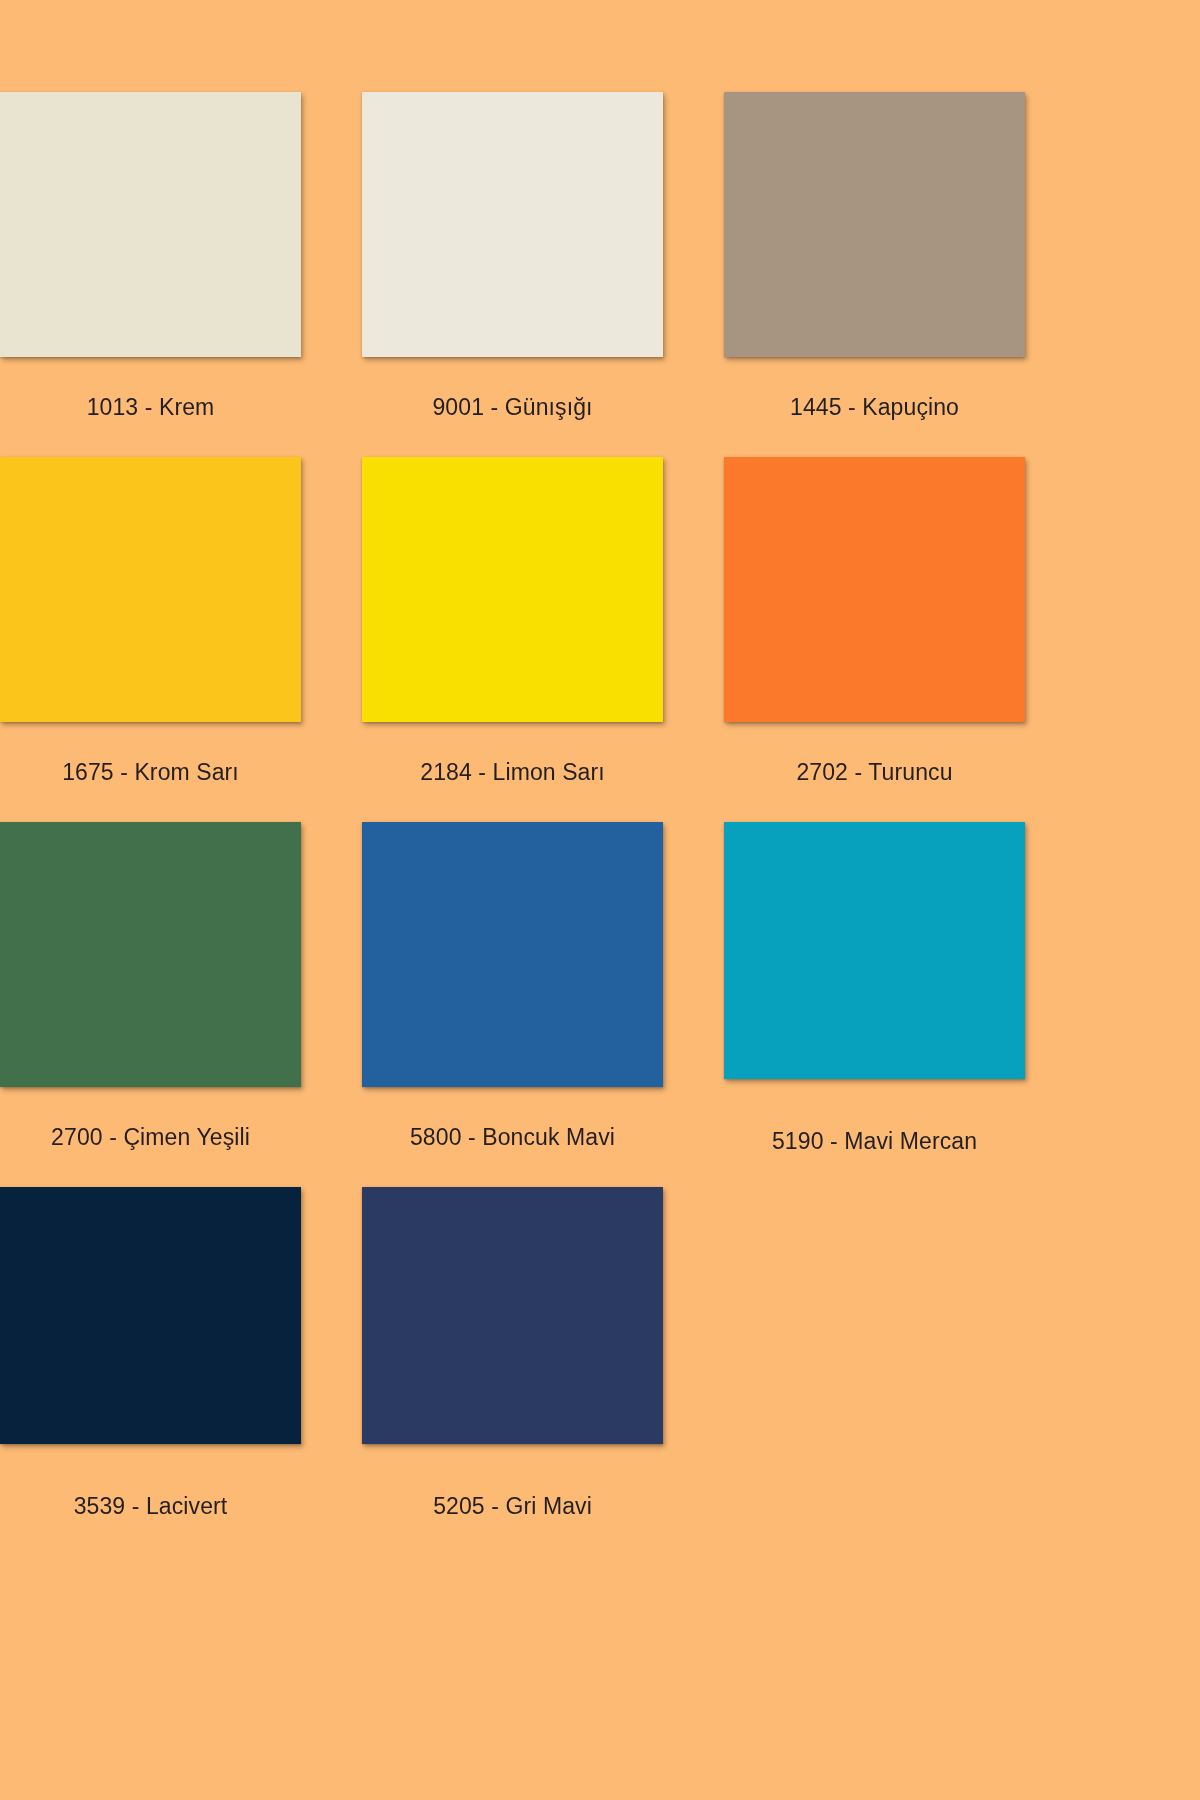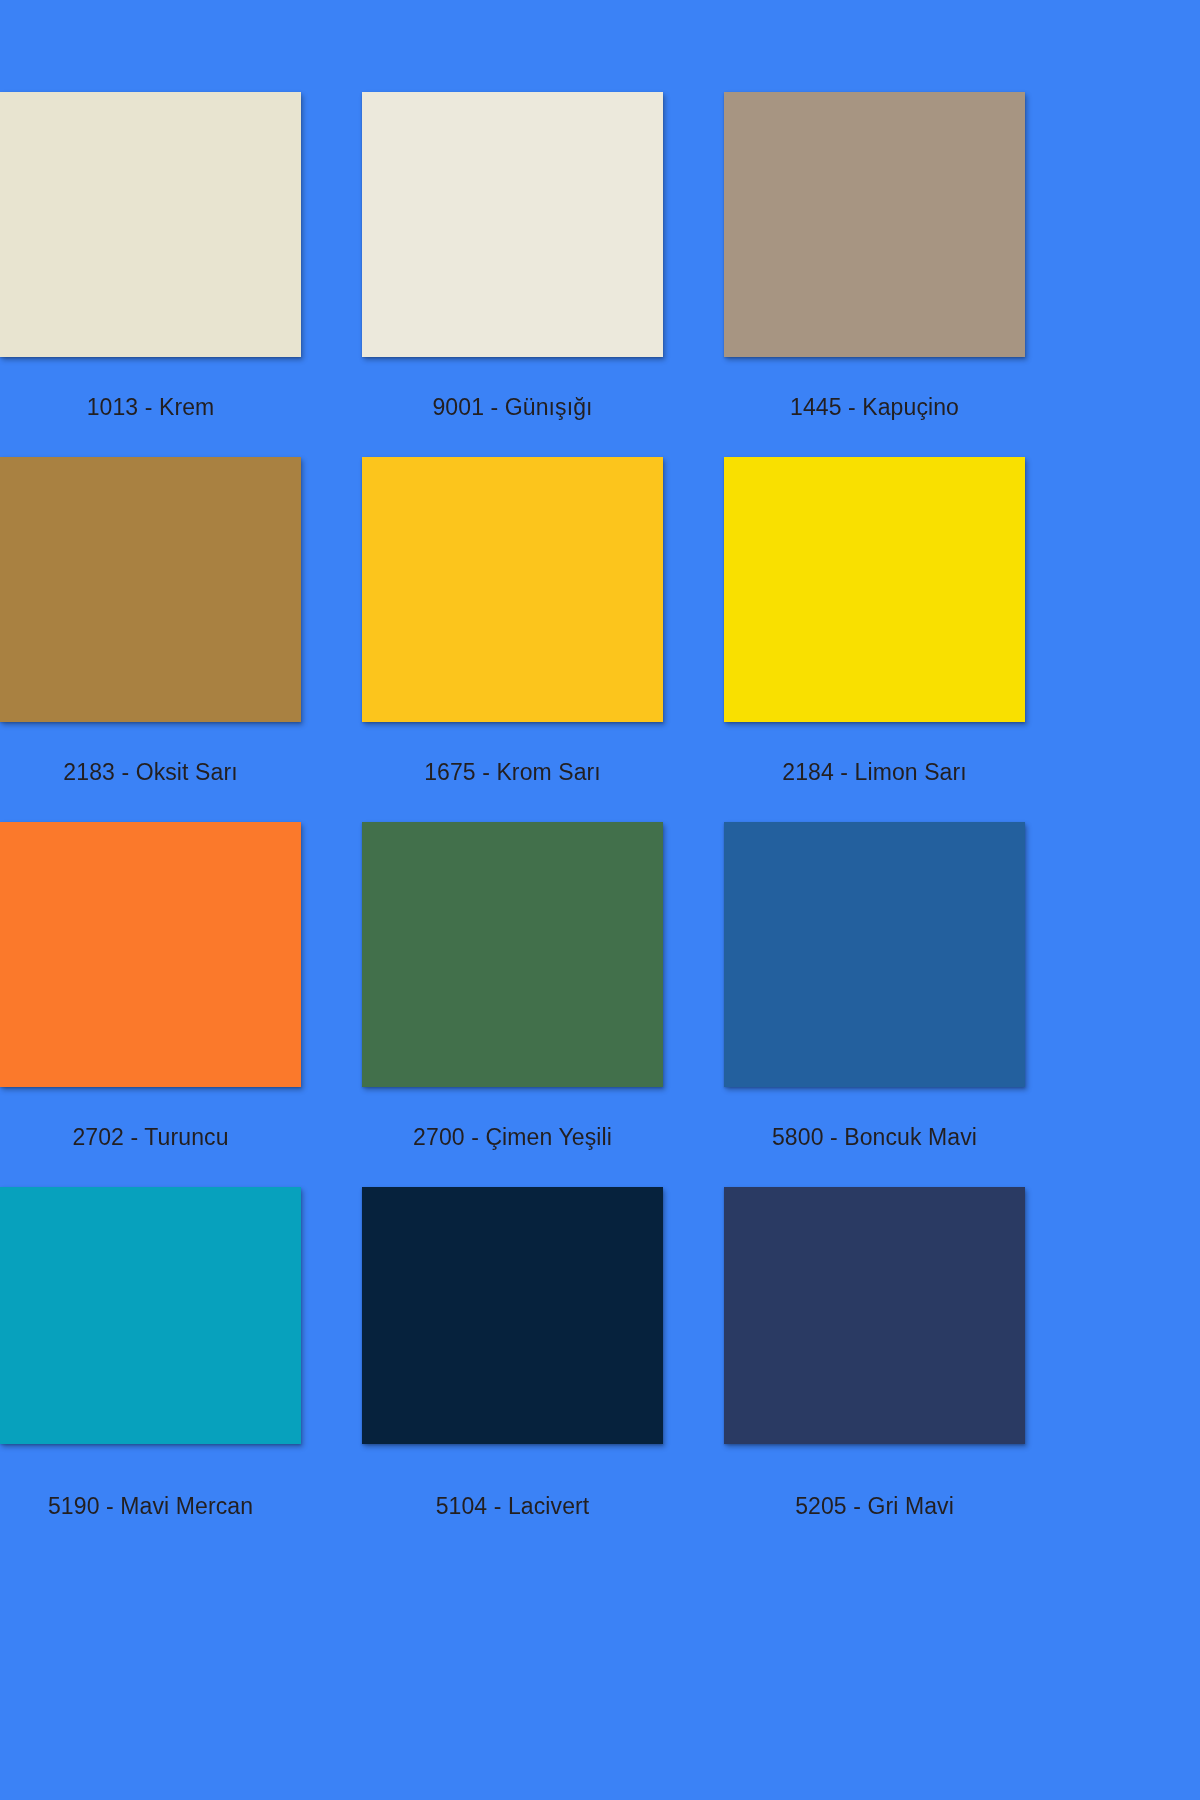--- a/index.html
+++ b/index.html
@@ -13,21 +13,21 @@
     height: 1800px;
     font-family: "Liberation Sans", sans-serif;
     -webkit-font-smoothing: antialiased;
     overflow: hidden;
   }
 
   .palette-page {
     position: relative;
     width: 1200px;
     height: 1800px;
-    background: #3b82f6;
+    background: #fdba74;
     box-sizing: border-box;
     padding: 92px 170px 0 0;
   }
 
   .swatch-grid {
     display: grid;
     grid-template-columns: repeat(3, 301px);
     column-gap: 61px;
     row-gap: 0;
     justify-content: start;
@@ -81,24 +81,20 @@
       </div>
       <div class="swatch-cell">
         <div class="swatch-chip" style="background-color: rgb(236, 233, 220);"></div>
         <div class="swatch-label">9001 - Günışığı</div>
       </div>
       <div class="swatch-cell">
         <div class="swatch-chip" style="background-color: rgb(167, 149, 130);"></div>
         <div class="swatch-label">1445 - Kapuçino</div>
       </div>
       <div class="swatch-cell">
-        <div class="swatch-chip" style="background-color: rgb(169, 129, 65);"></div>
-        <div class="swatch-label">2183 - Oksit Sarı</div>
-      </div>
-      <div class="swatch-cell">
         <div class="swatch-chip" style="background-color: rgb(252, 197, 28);"></div>
         <div class="swatch-label">1675 - Krom Sarı</div>
       </div>
       <div class="swatch-cell">
         <div class="swatch-chip" style="background-color: rgb(249, 224, 0);"></div>
         <div class="swatch-label">2184 - Limon Sarı</div>
       </div>
       <div class="swatch-cell">
         <div class="swatch-chip" style="background-color: rgb(251, 121, 43);"></div>
         <div class="swatch-label">2702 - Turuncu</div>
@@ -110,20 +106,20 @@
       <div class="swatch-cell">
         <div class="swatch-chip" style="background-color: rgb(35, 96, 158);"></div>
         <div class="swatch-label">5800 - Boncuk Mavi</div>
       </div>
       <div class="swatch-cell row-last">
         <div class="swatch-chip" style="background-color: rgb(7, 161, 189);"></div>
         <div class="swatch-label">5190 - Mavi Mercan</div>
       </div>
       <div class="swatch-cell row-last">
         <div class="swatch-chip" style="background-color: rgb(6, 34, 61);"></div>
-        <div class="swatch-label">5104 - Lacivert</div>
+        <div class="swatch-label">3539 - Lacivert</div>
       </div>
       <div class="swatch-cell row-last">
         <div class="swatch-chip" style="background-color: rgb(42, 58, 99);"></div>
         <div class="swatch-label">5205 - Gri Mavi</div>
       </div>
     </div>
 </div>
 
 </body></html>

